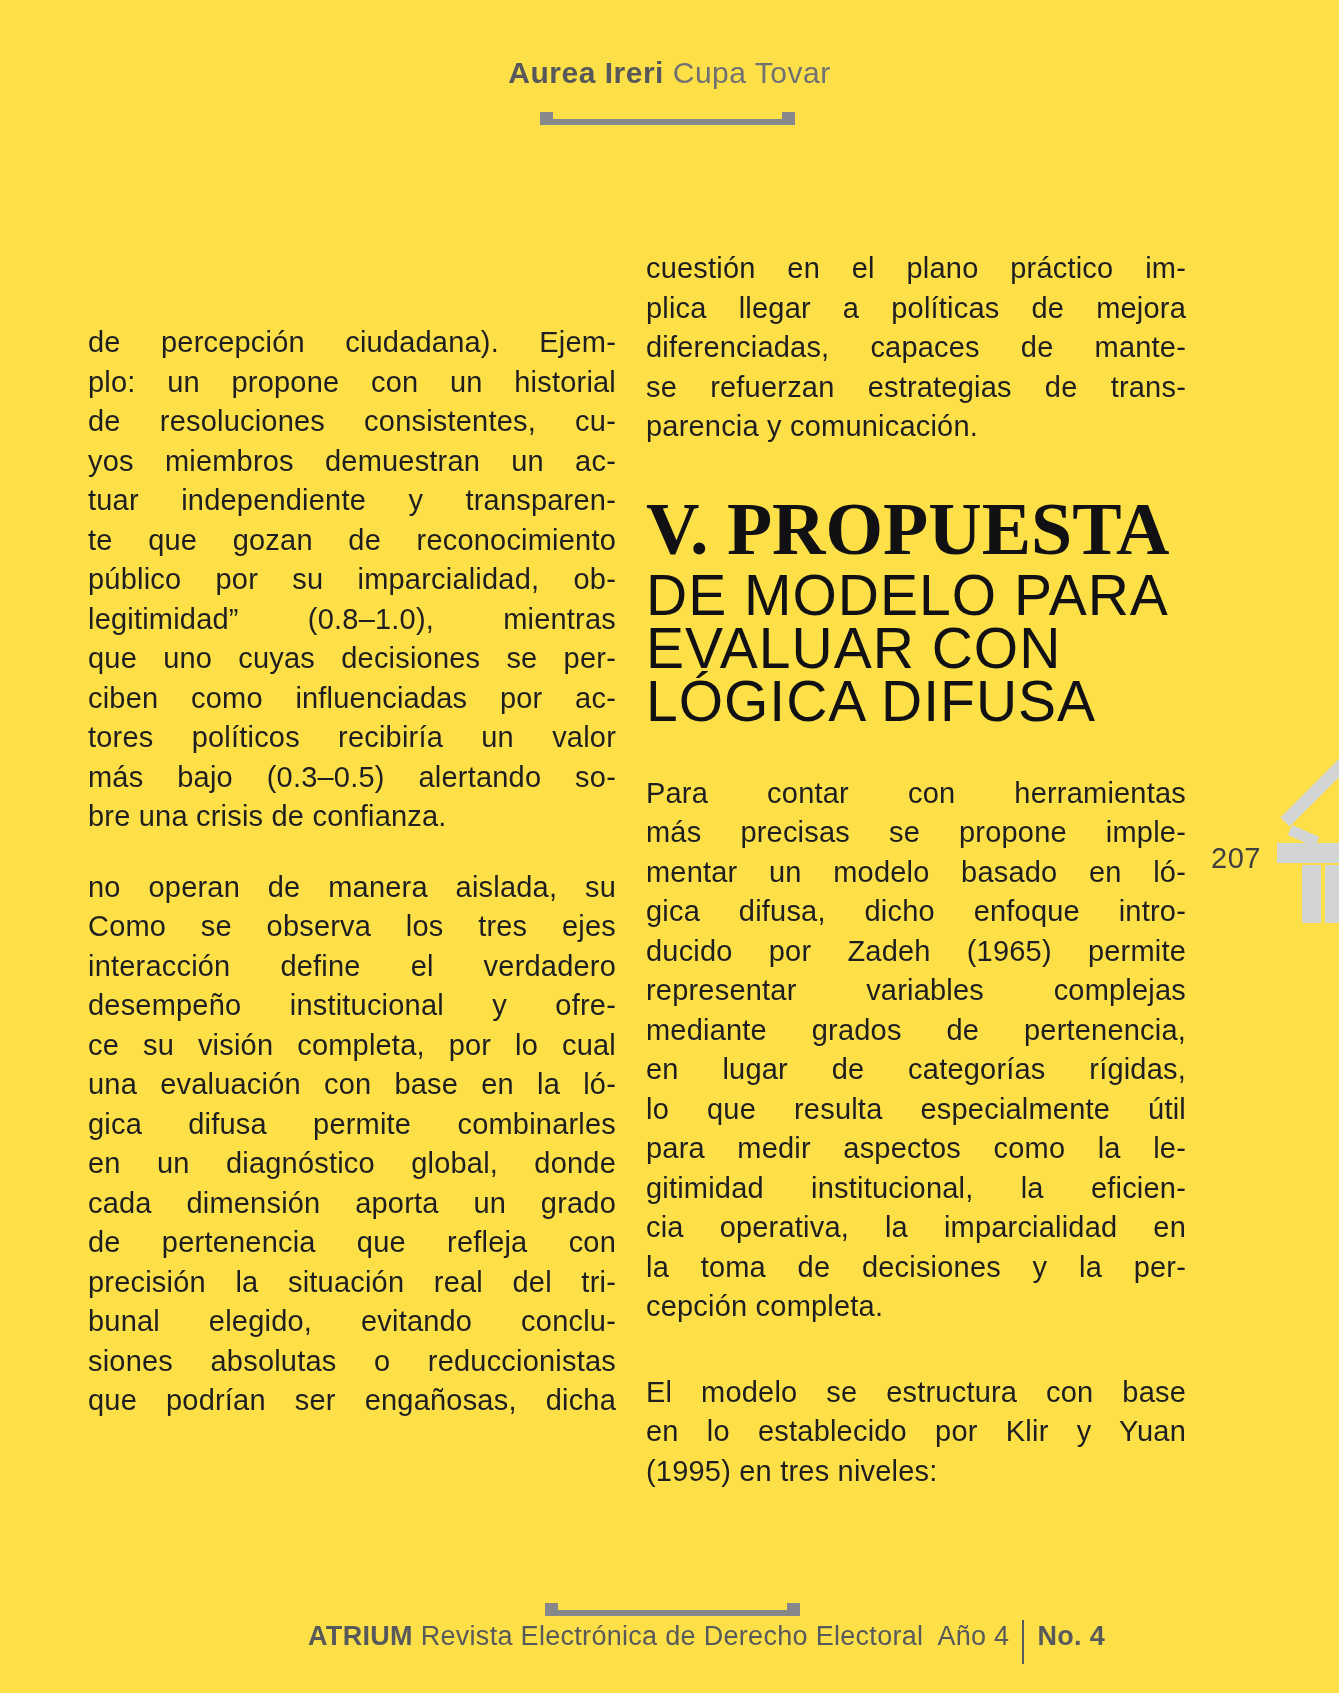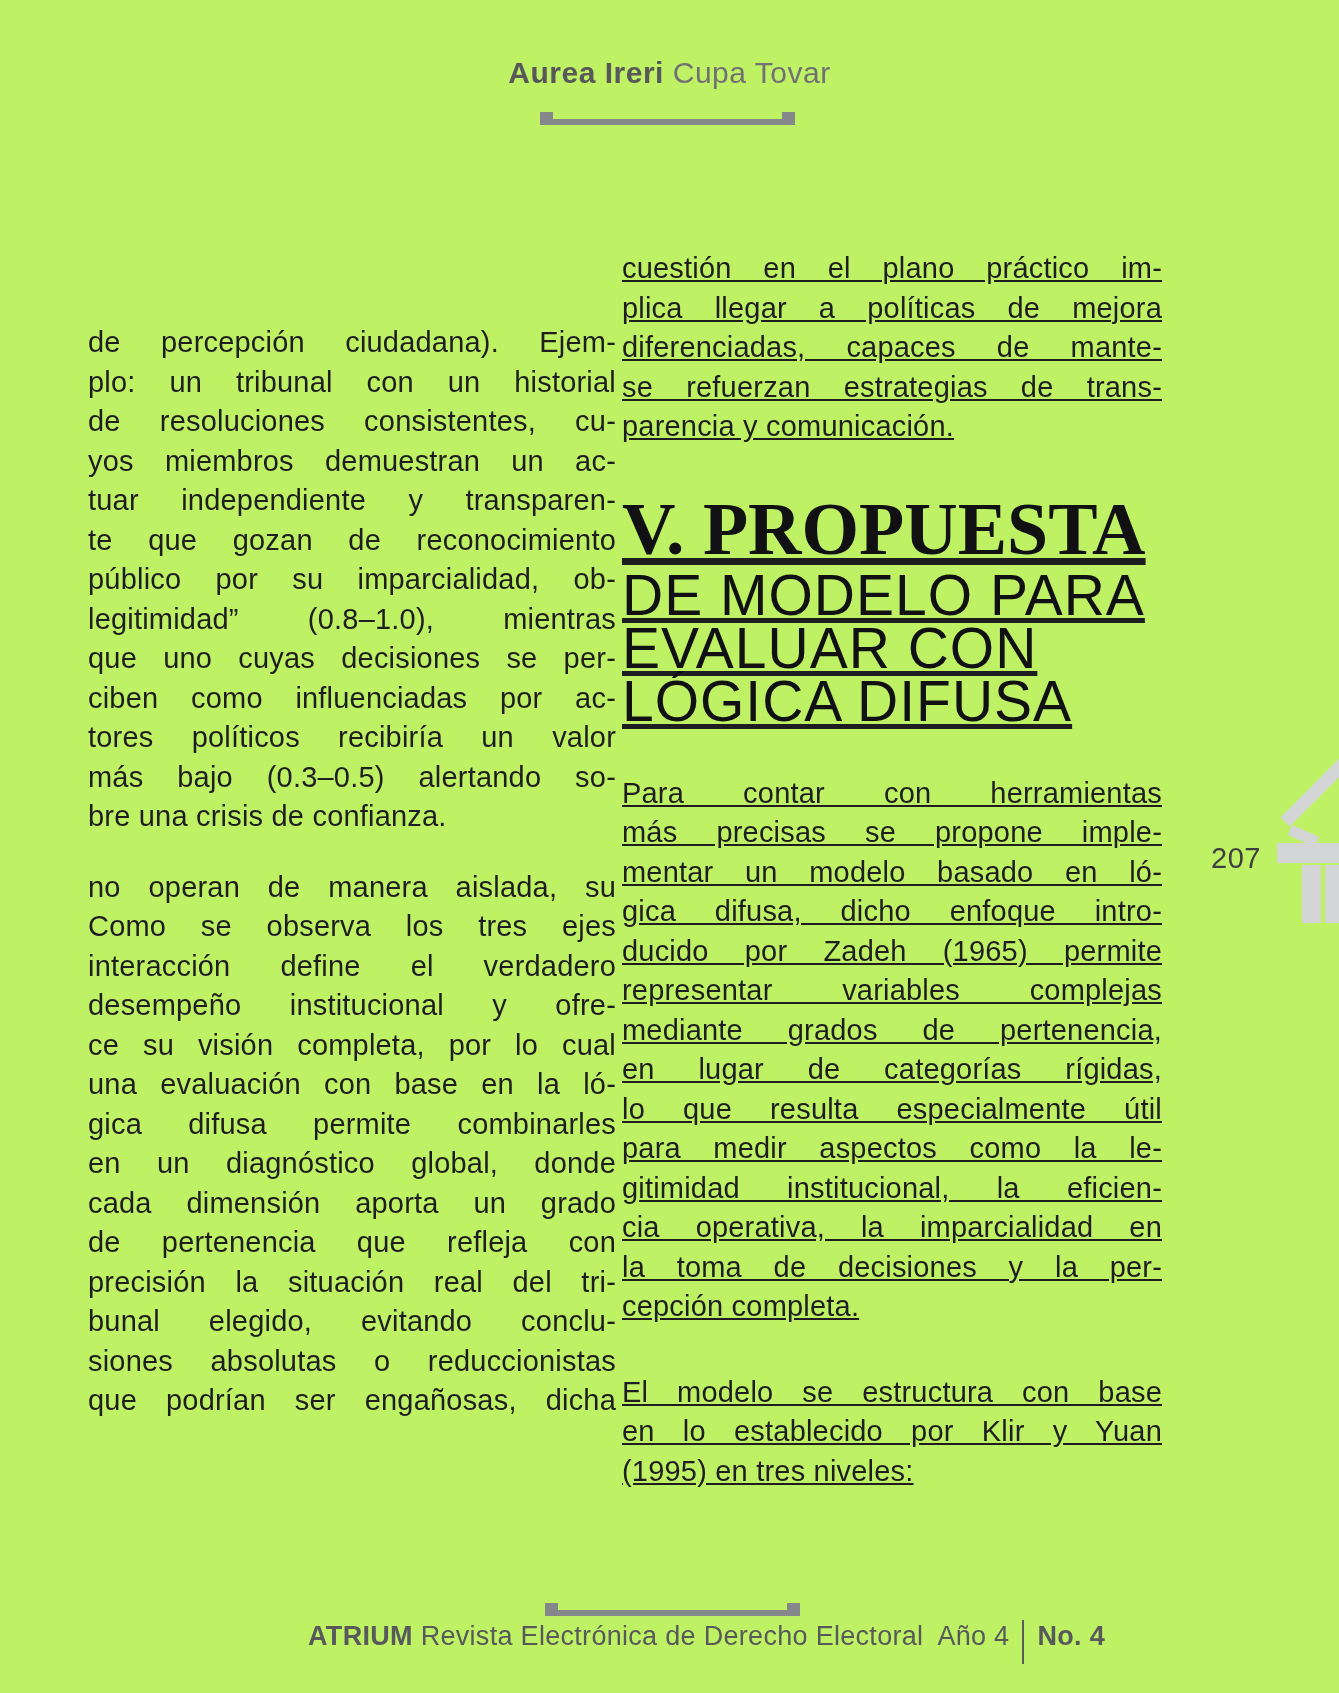--- a/index.html
+++ b/index.html
@@ -1,34 +1,34 @@
 <!DOCTYPE html>
 <html lang="es"><head>
 <meta charset="utf-8">
 <style>
   html,body{margin:0;padding:0;background:#ffffff;}
   .page{
-    position:relative;width:1339px;height:1693px;background:#bef264;
+    position:relative;width:1339px;height:1693px;background:#fde047;
     font-family:"Liberation Sans",sans-serif;overflow:hidden;color:#1e1e20;
   }
   
   .author{position:absolute;top:56px;left:0;width:100%;text-align:center;
     font-size:30px;line-height:34px;letter-spacing:.5px;}
   .author .bold{font-weight:700;color:#58585a;}
   .author .light{font-weight:400;color:#717174;}
   .bracket{position:absolute;width:255px;height:13px;border-bottom:6px solid #85878a;box-sizing:border-box;}
   .bracket::before,.bracket::after{content:"";position:absolute;top:0;width:13px;height:13px;background:#85878a;}
   .bracket::before{left:0;}
   .bracket::after{right:0;}
   .bracket.hdr{left:540px;top:112px;}
   .bracket.ftr{left:545px;top:1603px;}
   
   .col{position:absolute;font-size:29px;line-height:39.5px;letter-spacing:.2px;}
   .col-left{left:88px;top:323px;width:528px;}
-  .col-right{left:622px;top:249px;width:540px;text-decoration:underline;}
+  .col-right{left:646px;top:249px;width:540px;}
   .para{margin:0 0 0 0;}
   .para + .para{margin-top:31px;}
   .line{text-align:justify;text-align-last:justify;white-space:normal;}
   .line.para-last{text-align-last:left;}
   
   .heading{margin-top:43px;}
   .heading-title{font-family:"Liberation Serif",serif;font-weight:700;
     font-size:74px;line-height:78px;letter-spacing:0px;color:#111113;}
   .heading-sub{margin-top:1px;}
   .sub-line{font-size:57px;line-height:53px;letter-spacing:1px;color:#111113;}
@@ -53,21 +53,21 @@
 <div class="page">
 
   <div class="author">
     <span class="bold">Aurea Ireri</span><span> </span><span class="light">Cupa Tovar</span>
   </div>
   <div class="bracket hdr"></div>
 
   <div class="col col-left">
       <div class="para">
         <div class="line">de percepción ciudadana). Ejem-</div>
-        <div class="line">plo: un tribunal con un historial</div>
+        <div class="line">plo: un propone con un historial</div>
         <div class="line">de resoluciones consistentes, cu-</div>
         <div class="line">yos miembros demuestran un ac-</div>
         <div class="line">tuar independiente y transparen-</div>
         <div class="line">te que gozan de reconocimiento</div>
         <div class="line">público por su imparcialidad, ob-</div>
         <div class="line">legitimidad” (0.8–1.0), mientras</div>
         <div class="line">que uno cuyas decisiones se per-</div>
         <div class="line">ciben como influenciadas por ac-</div>
         <div class="line">tores políticos recibiría un valor</div>
         <div class="line">más bajo (0.3–0.5) alertando so-</div>

